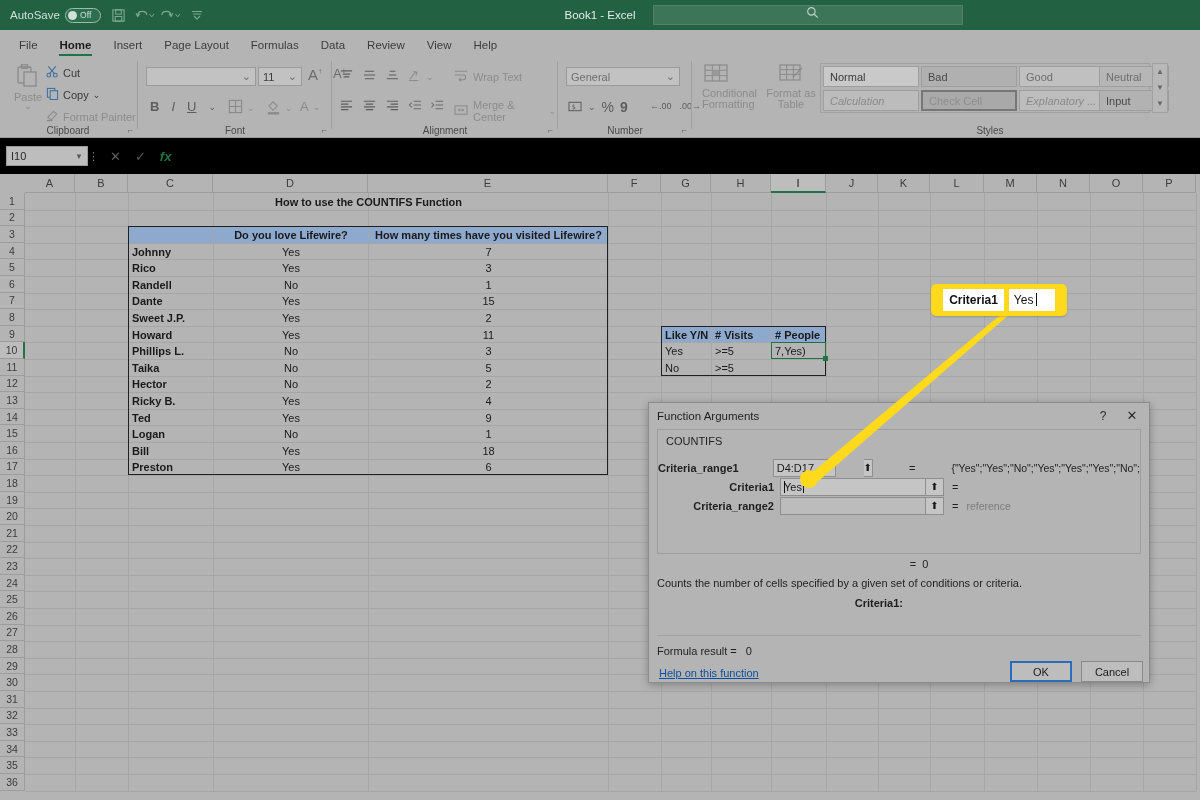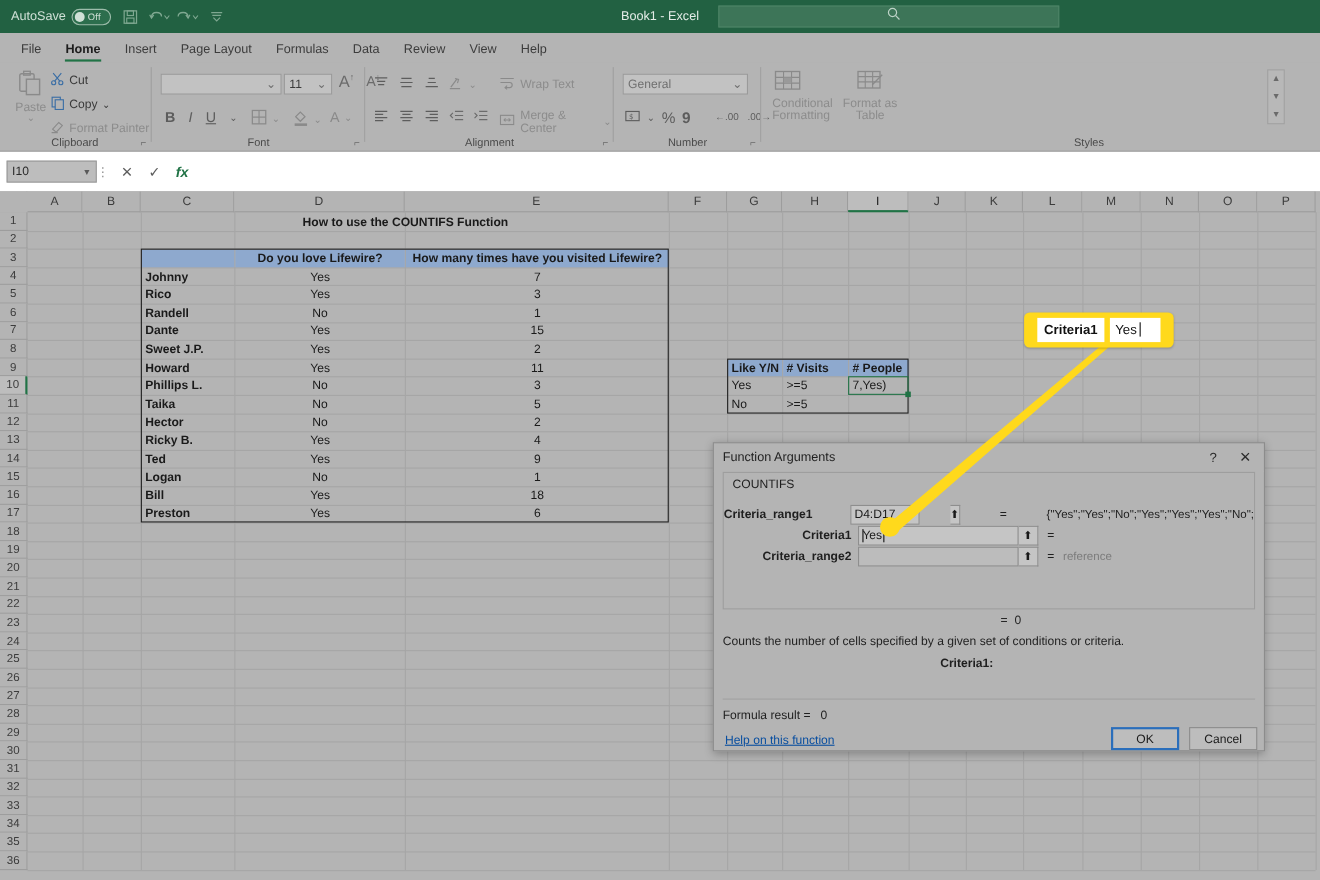--- a/index.html
+++ b/index.html
@@ -88,21 +88,21 @@
     font-size:11px; color:#6f6f6f;
   }
   .stylecell{
     border:1px solid #9e9e9e; height:21px; width:96px;
     display:flex; align-items:center; padding-left:6px; font-size:11px;
   }
 
   
   .fbar{
     position:absolute; left:0; top:138px; width:1200px; height:36px;
-    background:#ffffff; display:flex; align-items:center;
+    background:#000000; display:flex; align-items:center;
   }
   .namebox{
     margin-left:6px; width:82px; height:20px; background:#bdbdbd;
     border:1px solid #9a9a9a; display:flex; align-items:center;
     padding:0 4px; font-size:11px; color:#2b2b2b;
   }
   .namebox .cv{ flex:1; }
   .fbicons{ display:flex; align-items:center; gap:14px; padding:0 12px; color:#5d5d5d; font-size:13px; }
   .fbinput{
     flex:1; height:20px; background:#bdbdbd; border:1px solid #9a9a9a;
@@ -471,20 +471,30 @@
     </div>
     <div style="position:absolute;left:72px;top:6px;width:50px;text-align:center;">
       <span class="btn-ico">
         <svg width="28" height="24" viewBox="0 0 28 24">
             <rect x="3" y="2" width="20" height="15" fill="none" stroke="currentColor" stroke-width="1.2"></rect>
             <path d="M3 6.7h20M3 11.4h20M9.6 2v15M16.3 2v15" stroke="currentColor" stroke-width="1"></path>
             <path d="M16 14 L25 5" stroke="currentColor" stroke-width="1.2"></path>
           </svg>
       </span>
       <div class="lbl-dim" style="line-height:11px;margin-top:-1px;">Format as Table</div>
+    </div>
+    <div style="position:absolute;left:126px;top:6px;width:330px;height:50px;border:1px solid #a0a0a0;">
+      <div class="stylecell" style="position:absolute;left:2px;top:2px;background:#c9c9c9;color:#3a3a3a;">Normal</div>
+      <div class="stylecell" style="position:absolute;left:100px;top:2px;background:#b0b0b0;color:#4a4a4a;">Bad</div>
+      <div class="stylecell" style="position:absolute;left:198px;top:2px;background:#c0c0c0;color:#6e6e6e;">Good</div>
+      <div class="stylecell" style="position:absolute;left:278px;top:2px;width:70px;background:#b6b6b6;color:#6e6e6e;">Neutral</div>
+      <div class="stylecell" style="position:absolute;left:2px;top:26px;background:#bcbcbc;color:#8a8a8a;font-style:italic;">Calculation</div>
+      <div class="stylecell" style="position:absolute;left:100px;top:26px;background:#a9a9a9;color:#8e8e8e;border:2px solid #777;">Check Cell</div>
+      <div class="stylecell" style="position:absolute;left:198px;top:26px;background:#bdbdbd;color:#8a8a8a;font-style:italic;">Explanatory ...</div>
+      <div class="stylecell" style="position:absolute;left:278px;top:26px;width:70px;background:#b2b2b2;color:#4a4a4a;">Input</div>
     </div>
     <div style="position:absolute;left:458px;top:6px;width:16px;height:50px;border:1px solid #a0a0a0;background:#b8b8b8;color:#6a6a6a;font-size:8px;text-align:center;line-height:16px;">
       <div>▲</div>
       <div>▼</div>
       <div>▼</div>
     </div>
     <div class="gname" style="width:340px;left:126px;">Styles</div>
   </div>
 </div>
 

